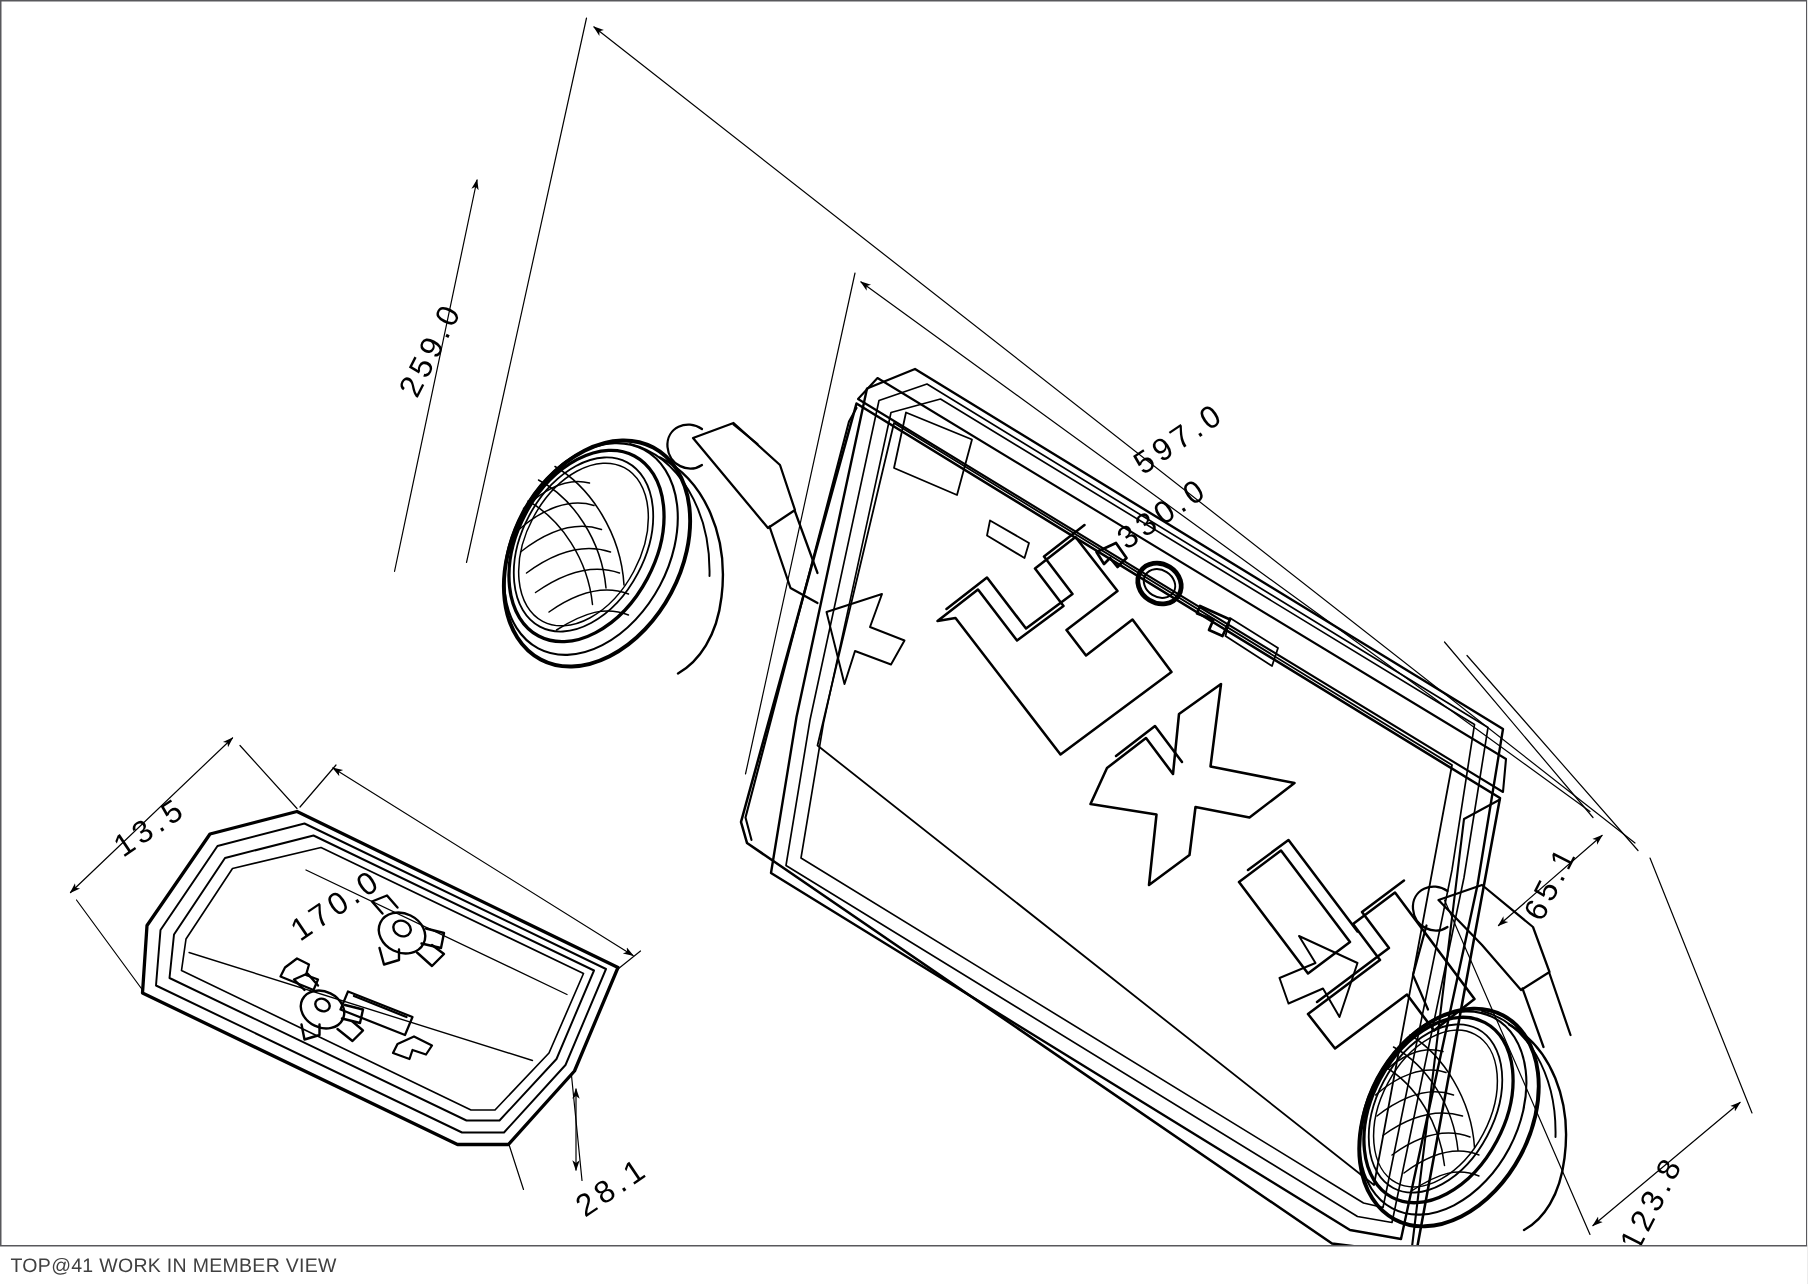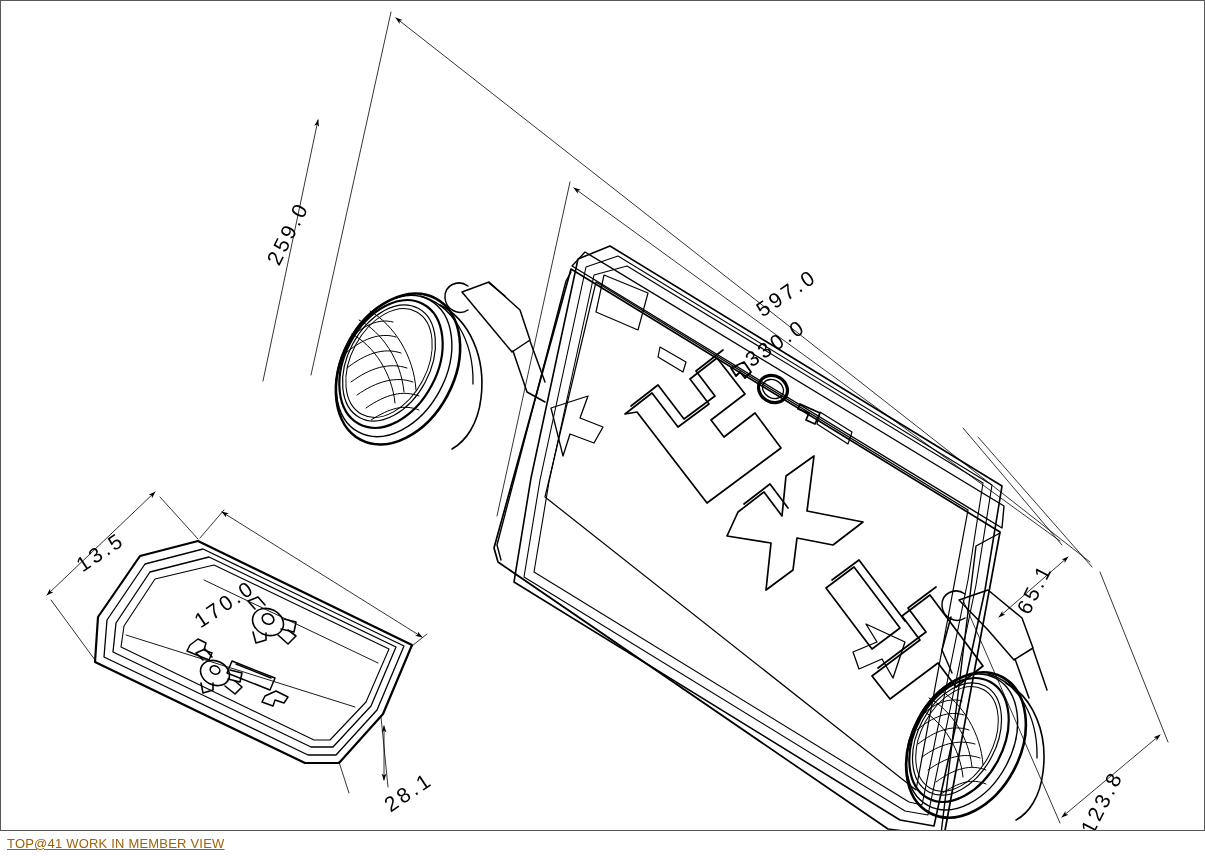--- a/index.html
+++ b/index.html
@@ -44,23 +44,22 @@
     border-top: 1px solid #58585c;
     background: #ffffff;
     display: flex;
     align-items: center;
     padding-left: 7px;
   }
   #status-text {
     font-family: "Liberation Sans", sans-serif;
     font-size: 13px;
     letter-spacing: 0.2px;
-    color: #a16207;
+    color: #404040;
     white-space: nowrap;
-    text-decoration: underline;
   }
   .dim-label {
     position: absolute;
     font-family: "Liberation Sans", sans-serif;
     font-size: 21px;
     letter-spacing: 3px;
     color: #000000;
     white-space: nowrap;
     transform-origin: 0 0;
     user-select: none;

